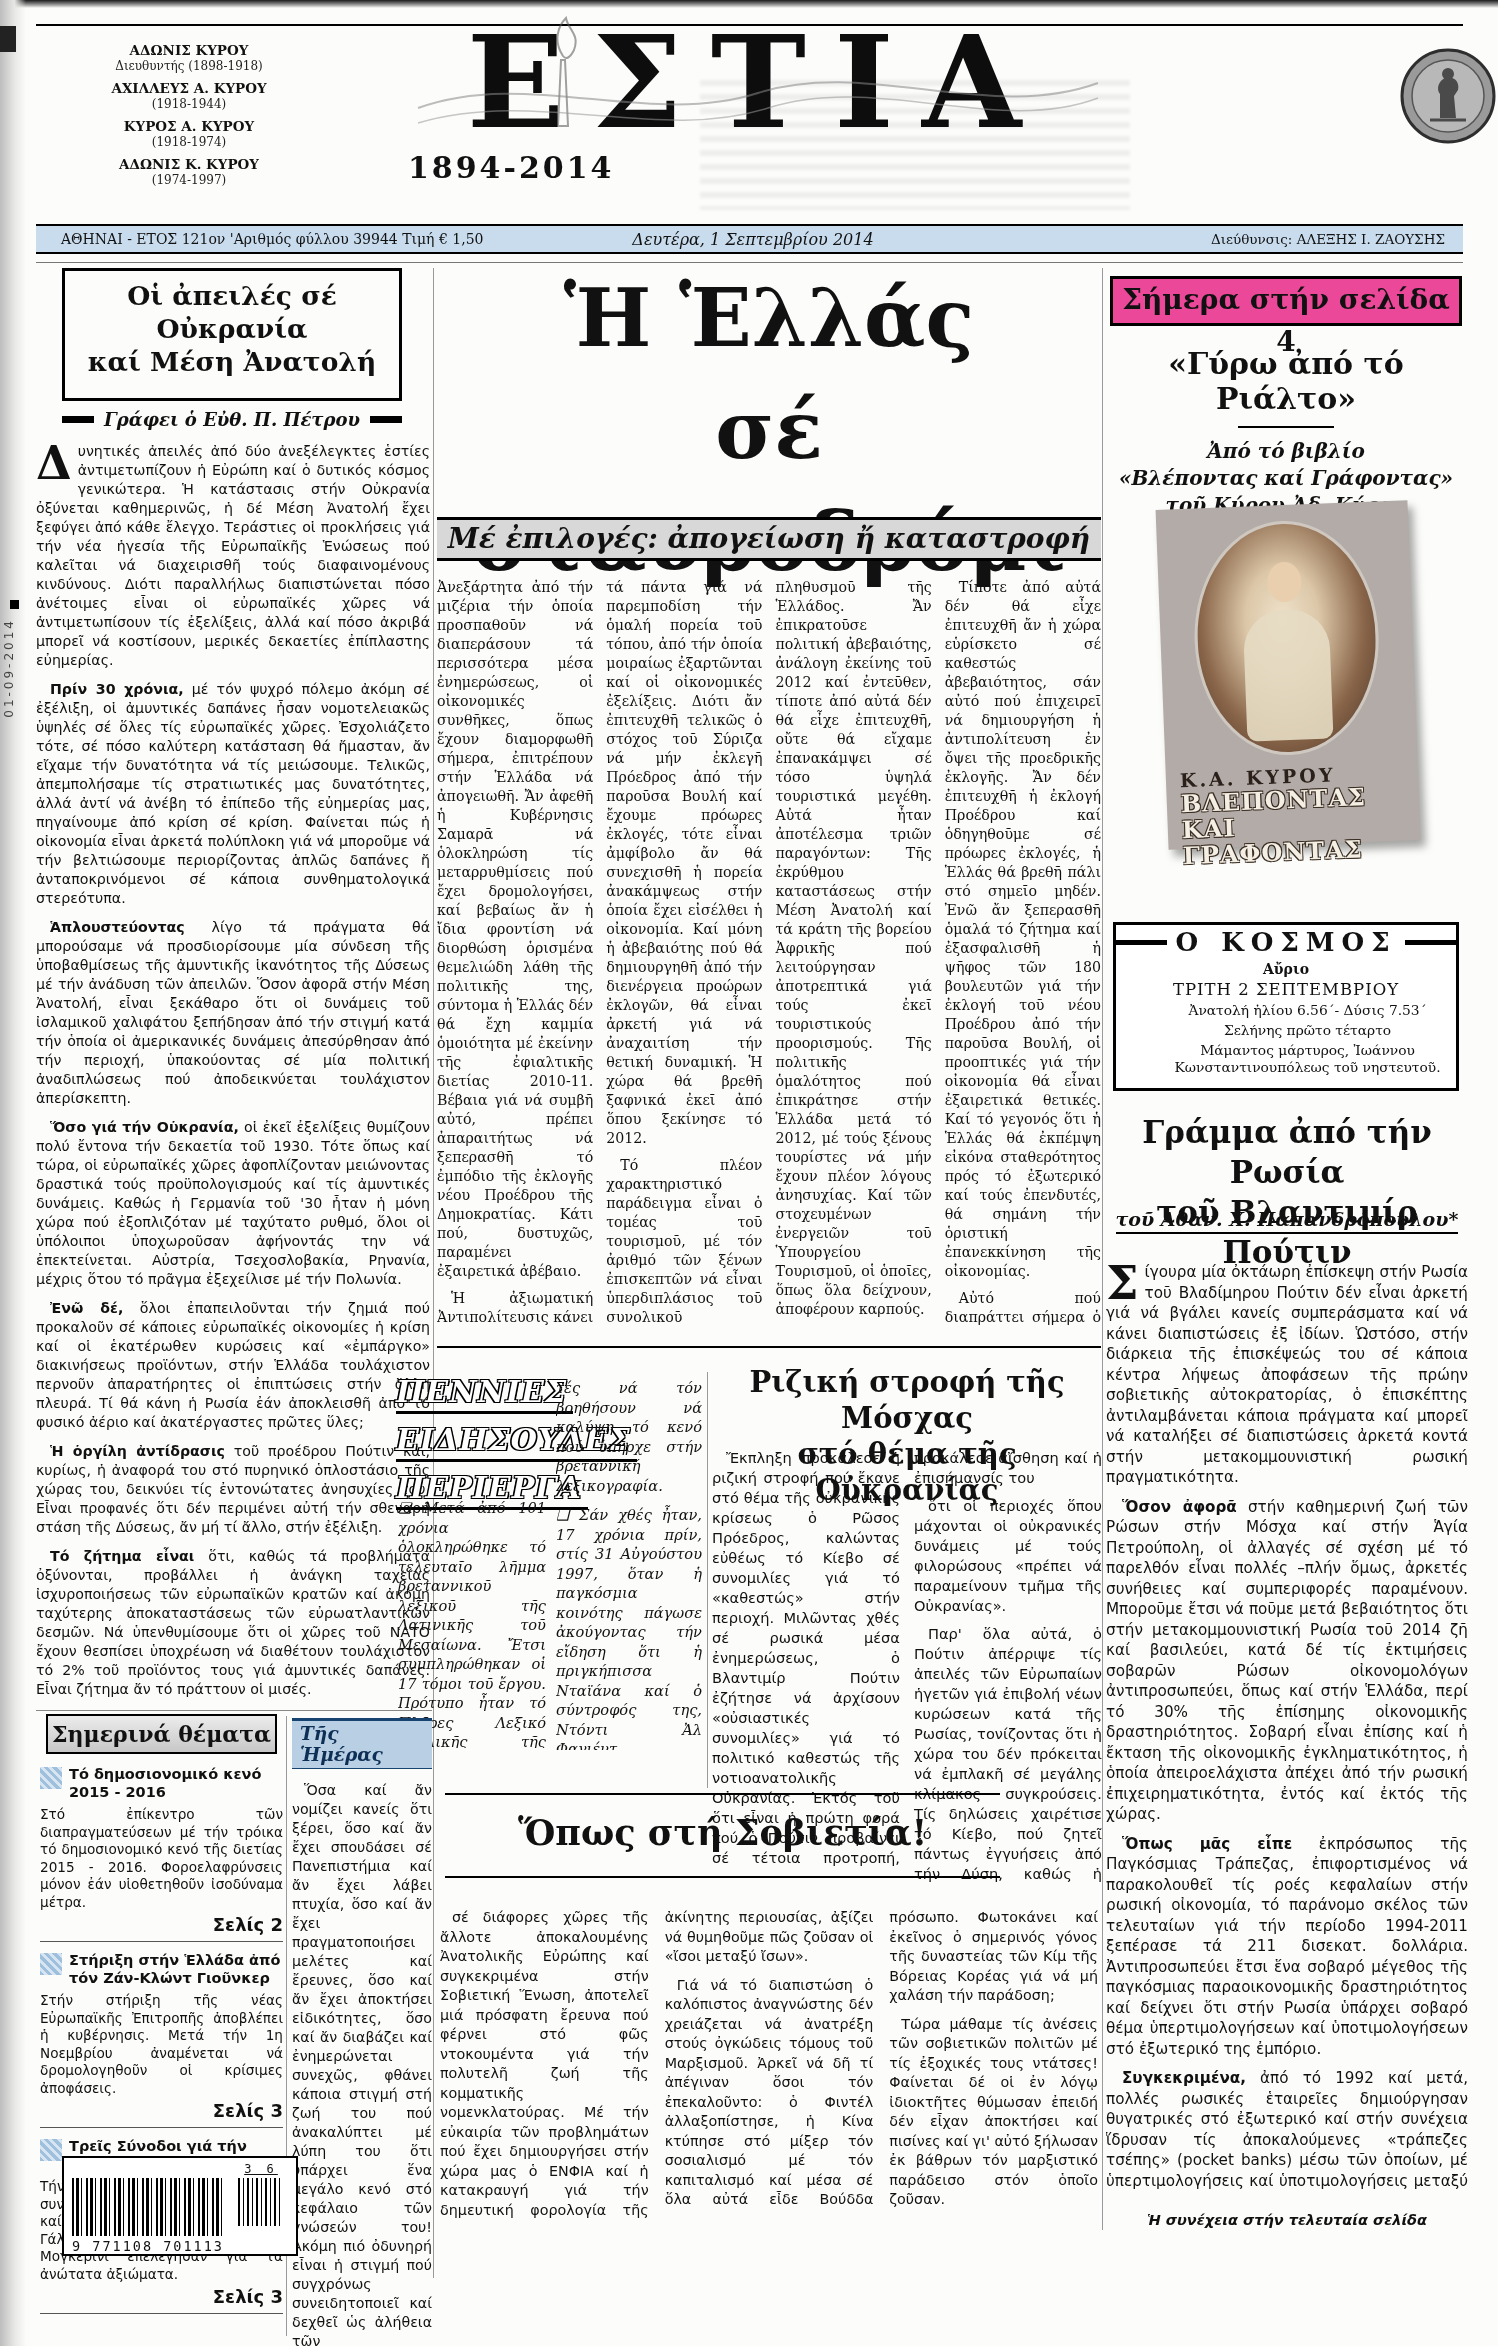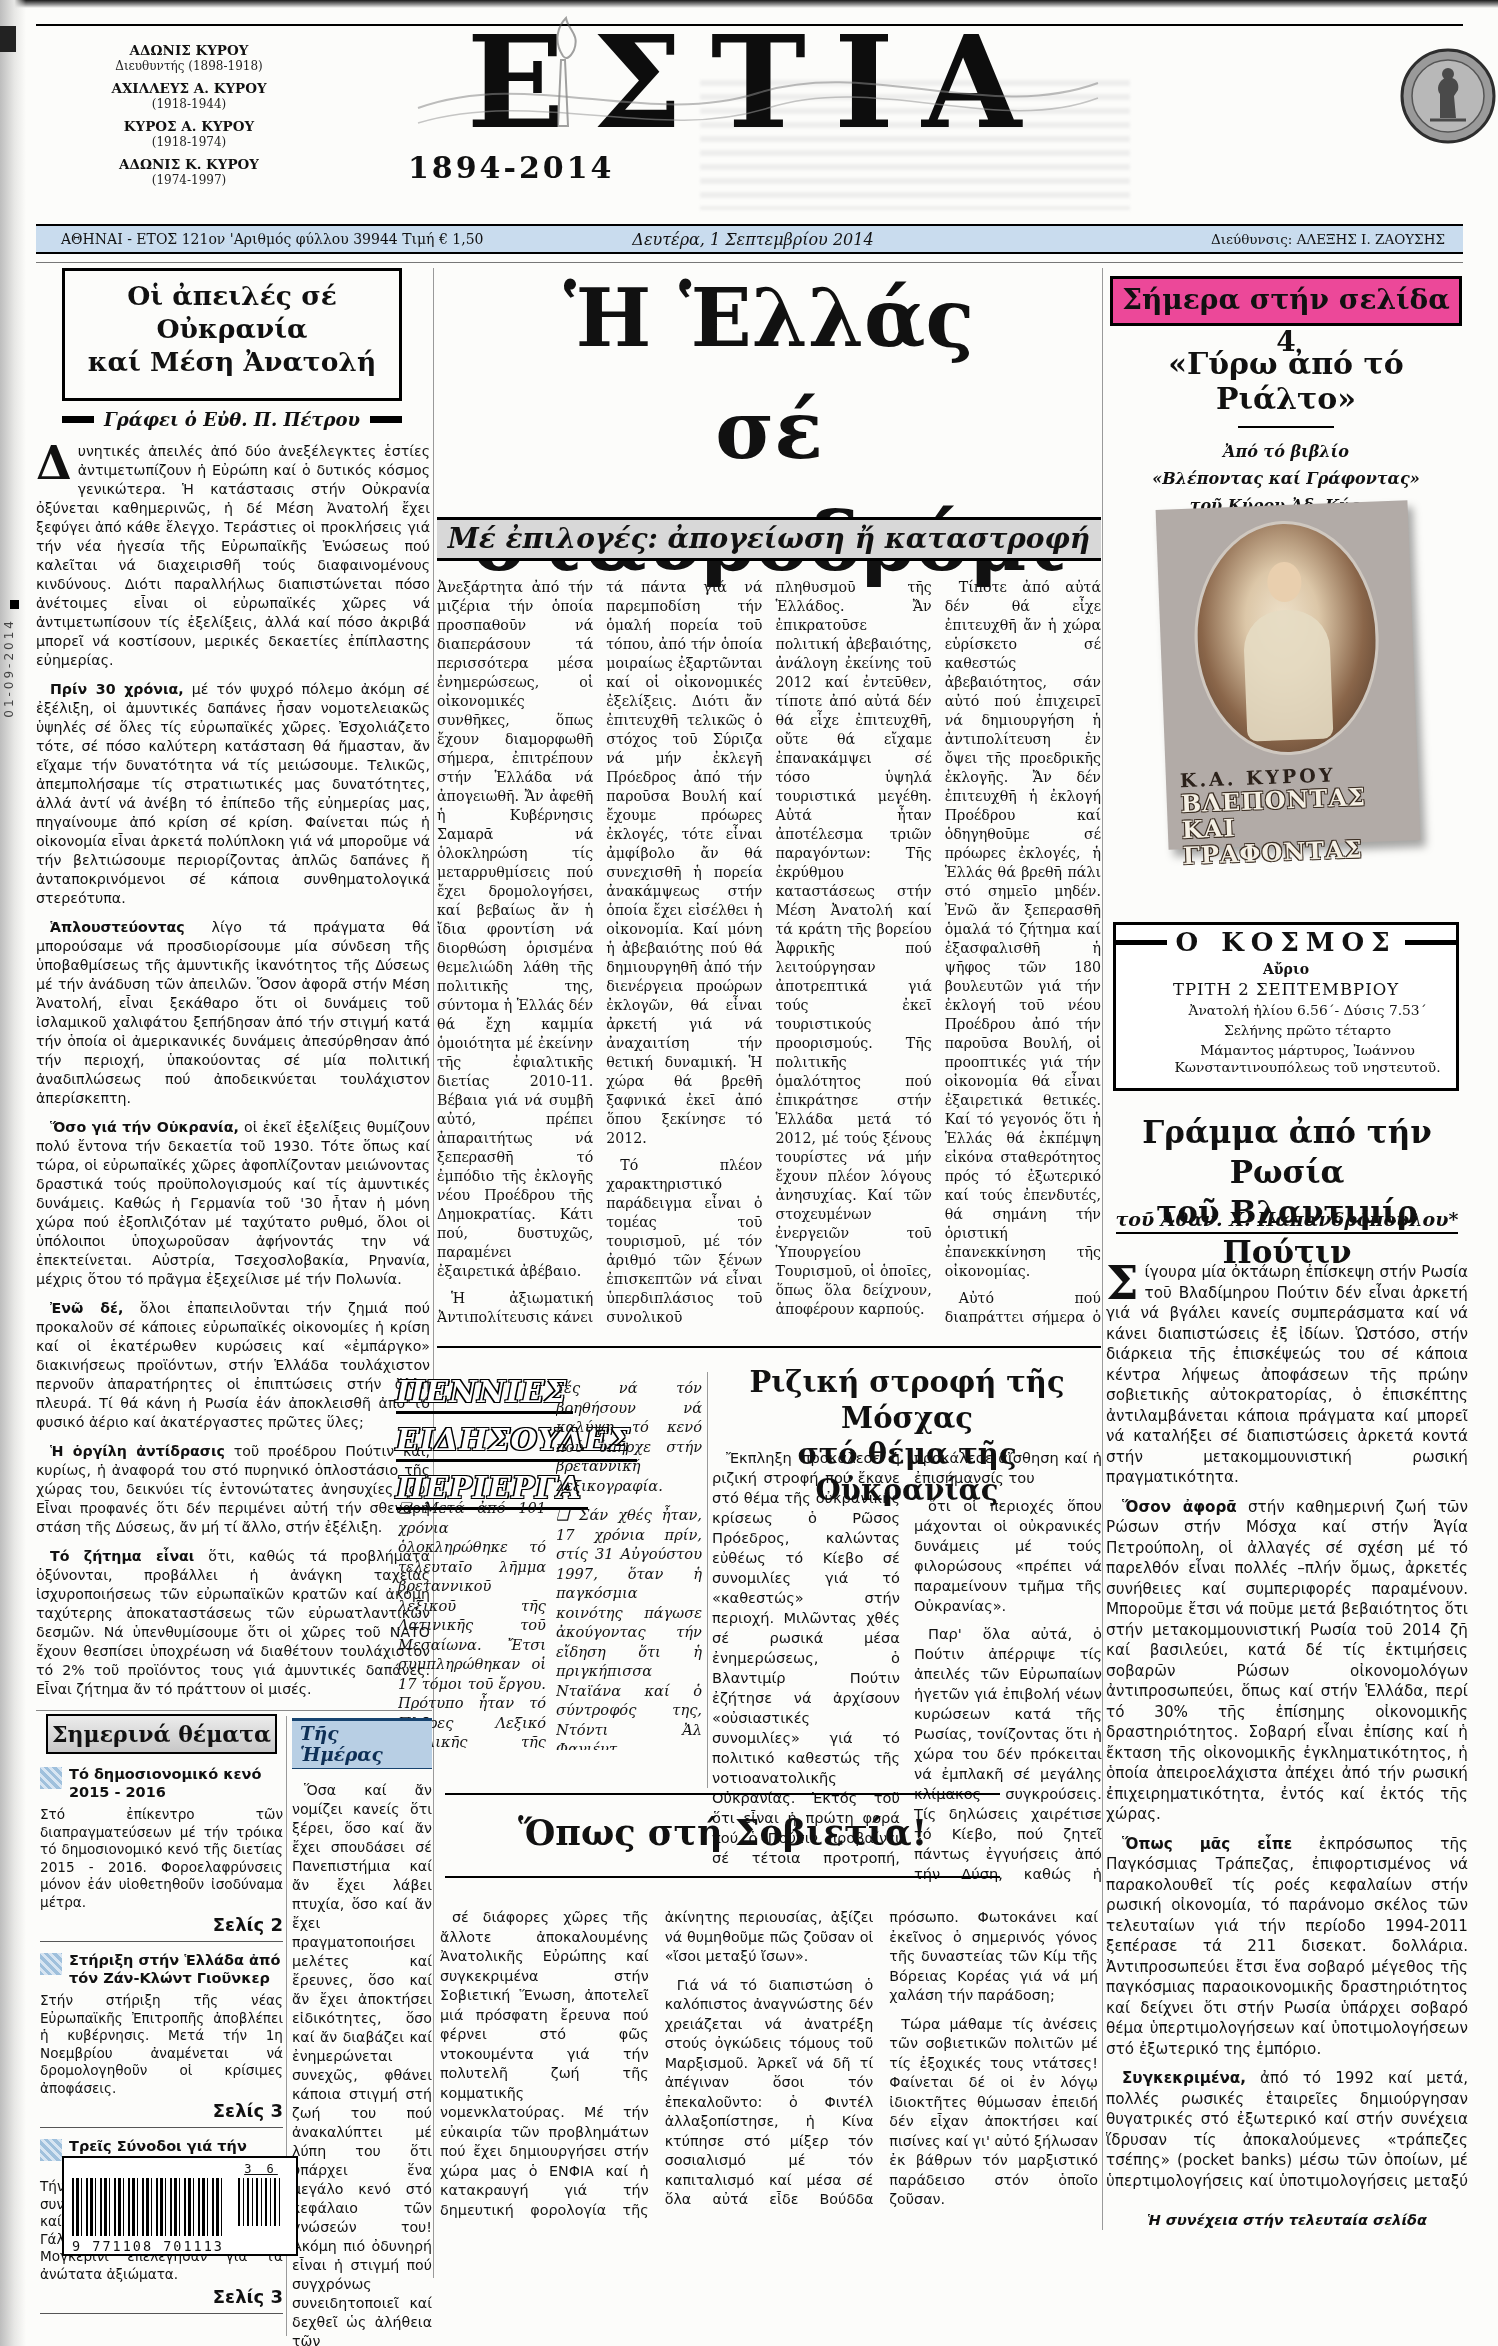--- a/index.html
+++ b/index.html
@@ -55,21 +55,21 @@
              font-family:"DejaVu Serif",serif;font-size:14.2px;line-height:19px;text-align:justify;}
   .main-body p{margin:0 0 8px;text-indent:14px;}
   .main-body p:first-child{text-indent:0;}
   .h-rule-mid{left:437px;top:1346px;width:664px;height:2px;}
   
   .simera-box{left:1110px;top:276px;width:352px;height:50px;background:#ec4899;border:3px solid #000;box-sizing:border-box;
               text-align:center;font-family:"DejaVu Serif",serif;font-weight:bold;font-size:28px;line-height:42px;}
   .rialto{left:1110px;top:346px;width:352px;text-align:center;font-family:"DejaVu Serif",serif;}
   .rialto .rt{font-weight:bold;font-size:30px;}
   .rialto .runder{width:96px;height:2px;background:#000;margin:10px auto 10px;}
-  .rialto .rs{font-style:italic;font-weight:bold;font-size:16px;line-height:27px;}
+  .rialto .rs{font-style:italic;font-weight:bold;font-size:20px;line-height:27px;}
   .book{left:1162px;top:505px;width:252px;height:340px;background:#b2aba7;transform:rotate(-2.2deg);
         box-shadow:5px 7px 9px rgba(0,0,0,.35);text-align:center;}
   .book .oval{width:178px;height:228px;margin:16px auto 0;border-radius:50%;border:3px solid #cfc8c0;
         background:radial-gradient(ellipse at 48% 42%,#efe2cb 0%,#dcc7a8 28%,#8a664a 62%,#3f2c20 100%);position:relative;overflow:hidden;}
   .book .face{position:absolute;left:72px;top:38px;width:34px;height:40px;border-radius:50%;background:#e9cfae;}
   .book .dress{position:absolute;left:46px;top:86px;width:86px;height:130px;border-radius:40px 40px 10px 10px;background:#e6dcc3;opacity:.9;}
   .book .bauthor{margin-top:10px;font-family:"DejaVu Serif",serif;font-weight:bold;font-size:19px;letter-spacing:3px;color:#2b211a;text-align:left;padding-left:14px;}
   .book .btitle{font-family:"DejaVu Serif",serif;font-weight:bold;font-size:24px;line-height:26px;letter-spacing:1px;color:#f4efe4;text-align:left;padding-left:14px;
         text-shadow:-1px -1px 0 #3a2d22,1px -1px 0 #3a2d22,-1px 1px 0 #3a2d22,1px 1px 0 #3a2d22;}
   .okosmos{left:1113px;top:922px;width:346px;height:169px;border:3px solid #000;box-sizing:border-box;background:#fff;

